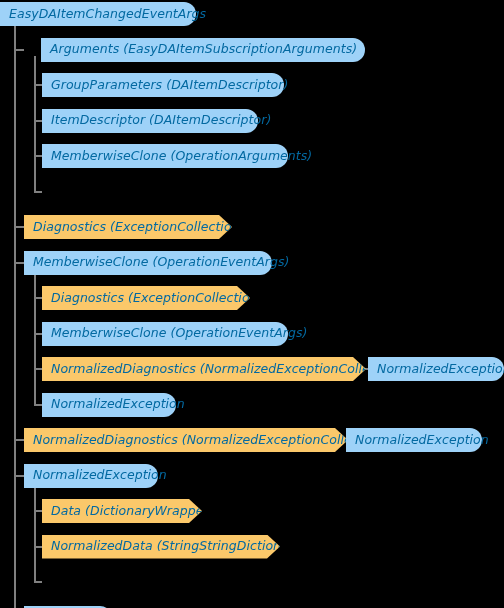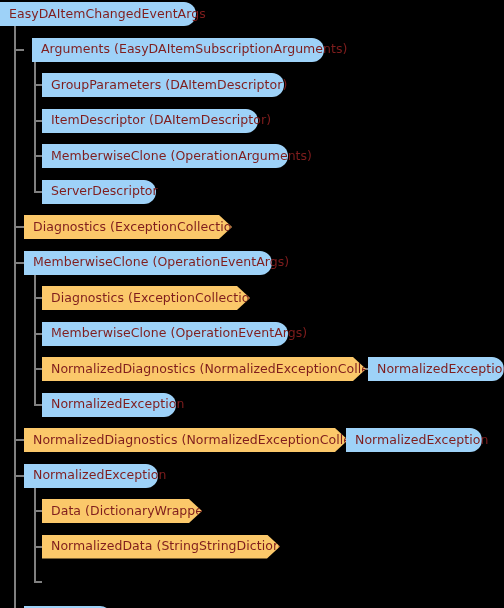--- a/index.html
+++ b/index.html
@@ -13,23 +13,24 @@
   
   .node{
     position:absolute;
     height:24px;
     box-sizing:border-box;
     display:flex;
     align-items:center;
     white-space:nowrap;
     font-size:12.5px;
     line-height:1;
-    color:#7f1d1d;
+    color:#0369a1;
     padding:0 9px;
     letter-spacing:0.05px;
+    font-style:italic;
   }
   .node.blue{
     background:#9ED2F8;
     border-radius:0 12px 12px 0;
   }
   .node.blue.lvl0{
     border-radius:0 12px 12px 0;
   }
   .node.orange{
     background:#FBC86A;
@@ -68,34 +69,31 @@
     <div class="hline" style="left: 34px; top: 403.5px; width: 8px;"></div>
     <div class="vline" style="left: 34px; top: 481.5px; height: 100.5px;"></div>
     <div class="hline" style="left: 34px; top: 510px; width: 8px;"></div>
     <div class="hline" style="left: 34px; top: 545.5px; width: 8px;"></div>
     <div class="hline" style="left: 34px; top: 581px; width: 8px;"></div>
     <div class="linkline" style="left: 362px; top: 368px; width: 6px;"></div>
     <div class="linkline" style="left: 344px; top: 439px; width: 2px;"></div>
     <div class="node blue lvl0" style="left: 0px; top: 2px; width: 196px;">
       <span class="text">EasyDAItemChangedEventArgs</span>
     </div>
-    <div class="node blue" style="left: 32px; top: 37.5px; width: 292px;">
+    <div class="node blue" style="left: 41px; top: 37.5px; width: 324px;">
       <span class="text">Arguments (EasyDAItemSubscriptionArguments)</span>
     </div>
     <div class="node blue" style="left: 42px; top: 73px; width: 242px;">
       <span class="text">GroupParameters (DAItemDescriptor)</span>
     </div>
     <div class="node blue" style="left: 42px; top: 108.5px; width: 216px;">
       <span class="text">ItemDescriptor (DAItemDescriptor)</span>
     </div>
     <div class="node blue" style="left: 42px; top: 144px; width: 246px; align-items: center;">
       <span class="text">MemberwiseClone (OperationArguments)</span>
-    </div>
-    <div class="node blue" style="left: 42px; top: 179.5px; width: 114px;">
-      <span class="text">ServerDescriptor</span>
     </div>
     <div class="node orange" style="left: 24px; top: 215px; width: 208px;">
       <span class="text">Diagnostics (ExceptionCollection)</span>
     </div>
     <div class="node blue" style="left: 24px; top: 250.5px; width: 248px;">
       <span class="text">MemberwiseClone (OperationEventArgs)</span>
     </div>
     <div class="node orange" style="left: 42px; top: 286px; width: 208px;">
       <span class="text">Diagnostics (ExceptionCollection)</span>
     </div>

